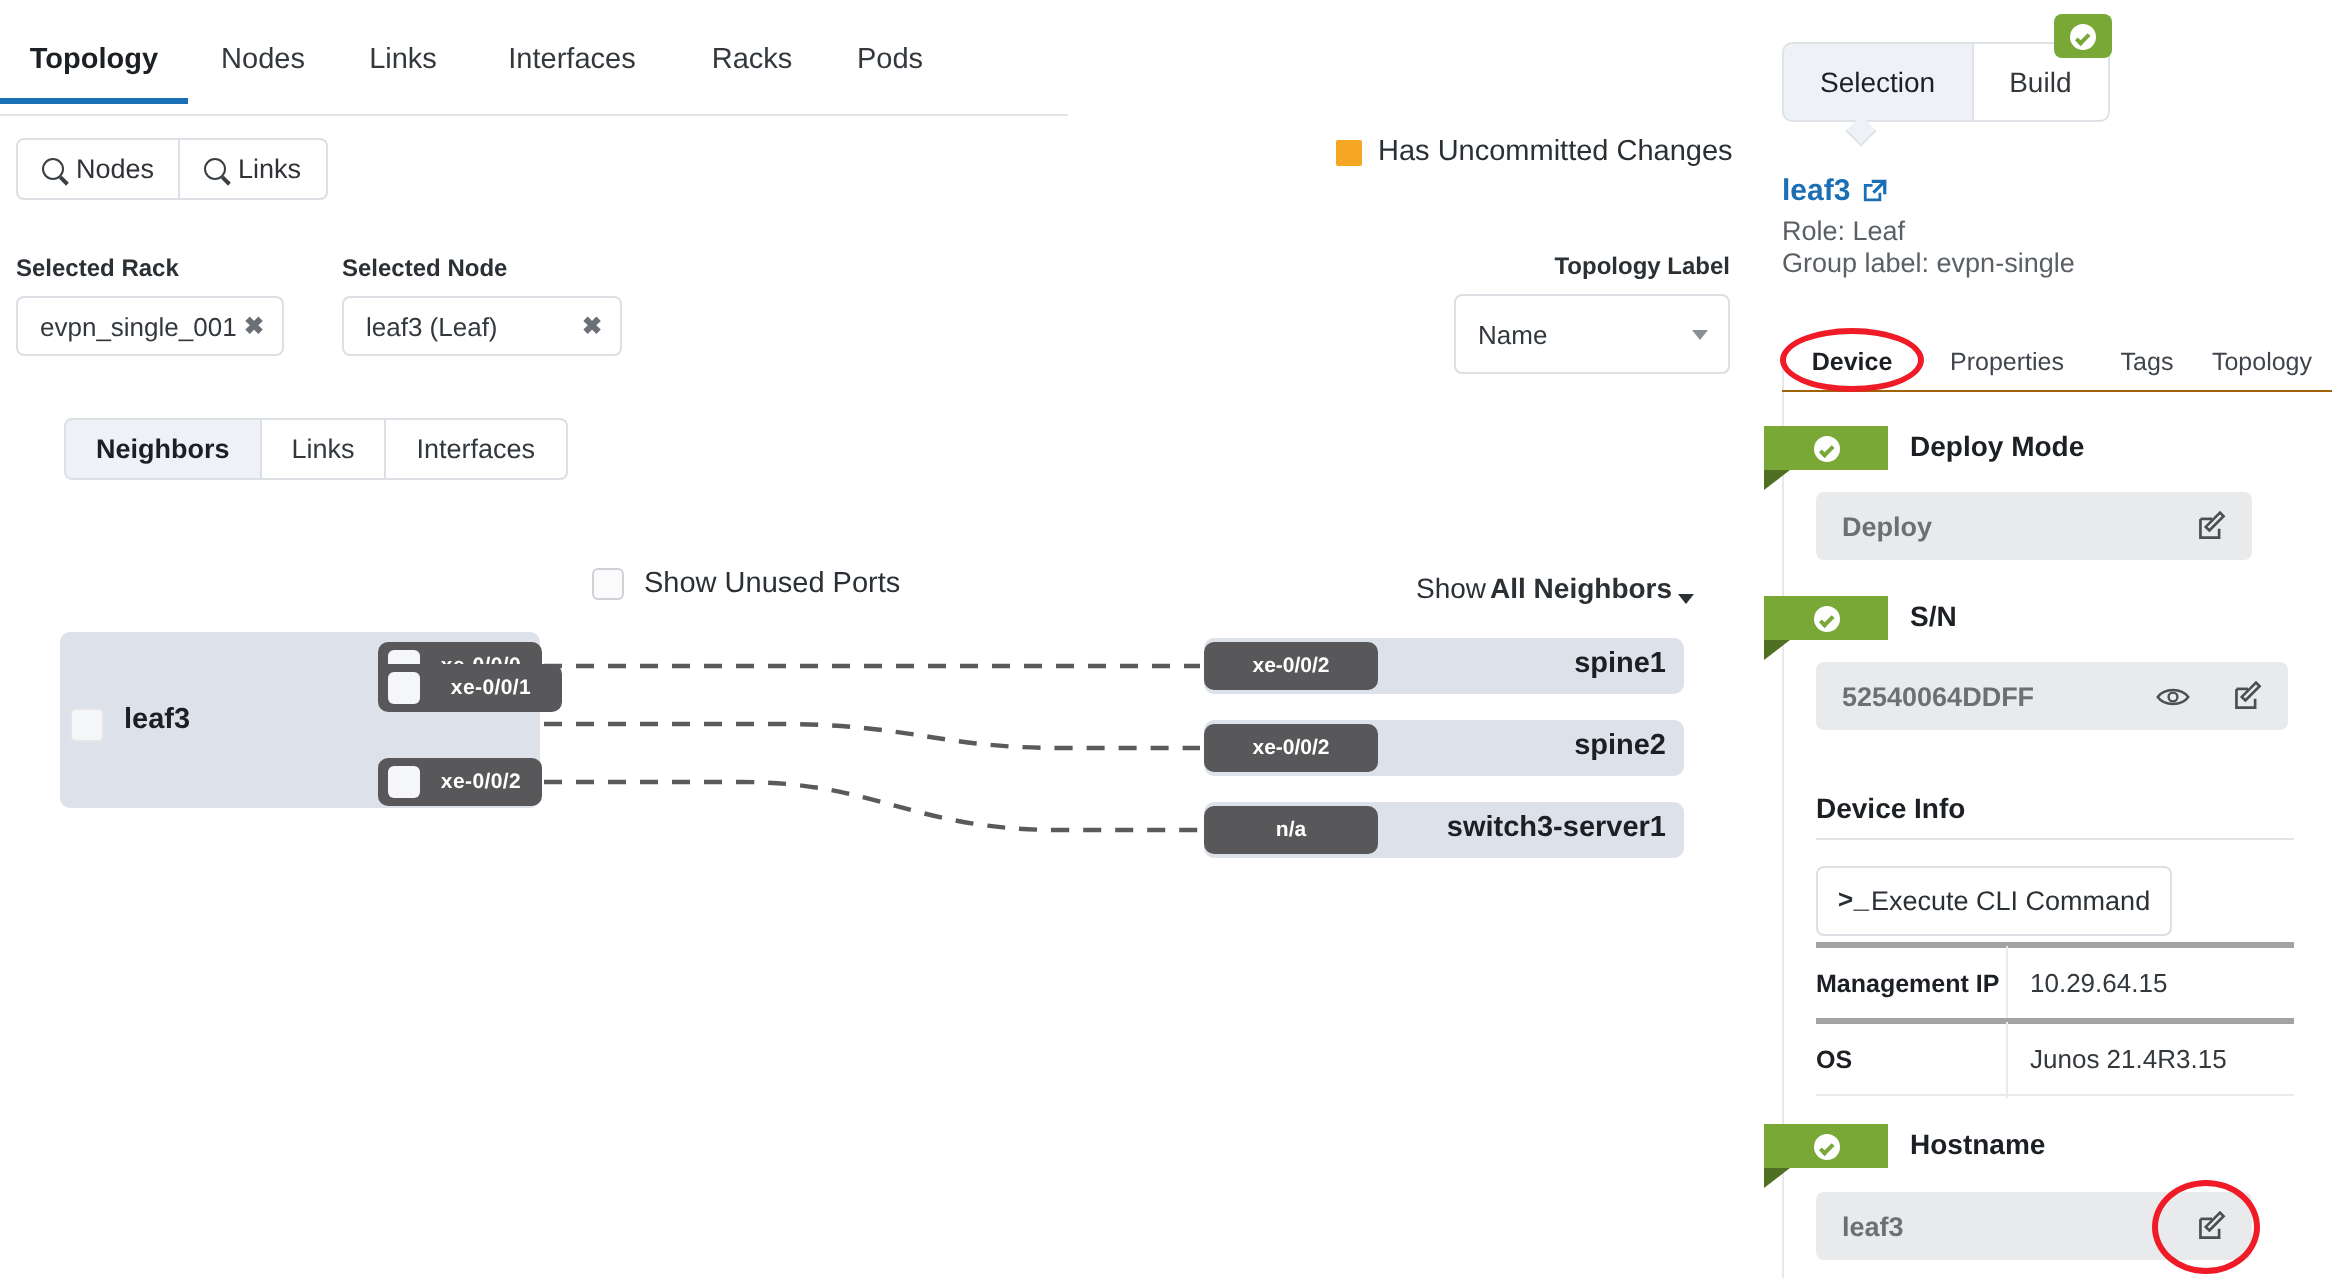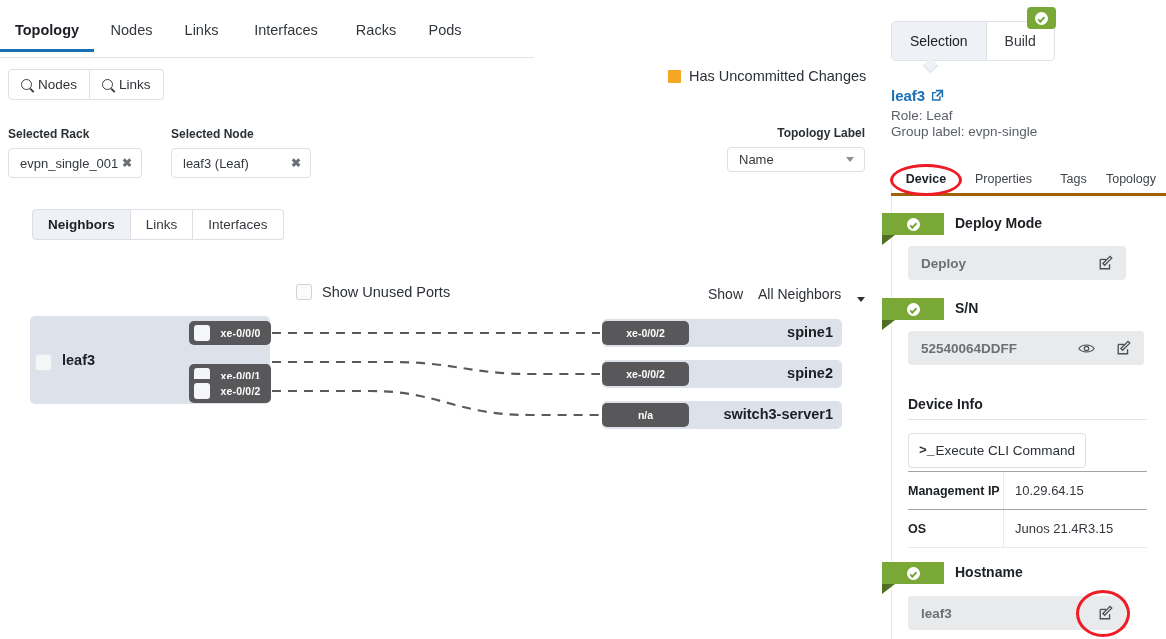--- a/index.html
+++ b/index.html
@@ -40,43 +40,43 @@
                display: flex; align-items: center; justify-content: space-between;
                padding: 0 9px 0 11px; font-size: 13px; color: #33383d; cursor: pointer; }
   .xmark { color: #6b7076; font-size: 12px; font-weight: bold; cursor: pointer; }
 
   .uncommitted { position: absolute; left: 668px; top: 68px; display: flex; align-items: center;
                  gap: 8px; font-size: 14.5px; color: #2b3035; white-space: nowrap; }
   .uncommitted .swatch { width: 13px; height: 13px; background: #f5a623; border-radius: 1px; }
 
   .toplabelwrap { position: absolute; left: 727px; top: 126px; width: 138px; }
   .toplabelwrap .fieldlabel { display: block; text-align: right; margin-bottom: 7px; }
-  .dropdown { height: 25px; border: 1px solid #dcdfe3; border-radius: 4px; background: #fff;
+  .dropdown { height: 40px; border: 1px solid #dcdfe3; border-radius: 4px; background: #fff;
               display: flex; align-items: center; justify-content: space-between;
               padding: 0 10px 0 11px; font-size: 13px; color: #33383d; cursor: pointer; }
   .caret { width: 0; height: 0; border-left: 4px solid transparent; border-right: 4px solid transparent;
            border-top: 5px solid #8b9096; }
 
   
   .segtabs { position: absolute; left: 8px; top: 209px; display: flex; }
   .segtab { height: 31px; border: 1px solid #dcdfe3; background: #fff; display: flex;
             align-items: center; padding: 0 15px; font-size: 13.5px; color: #33383d; cursor: pointer; }
   .segtab + .segtab { border-left: none; }
   .segtab:first-child { border-radius: 4px 0 0 4px; margin-left: 24px; }
   .segtab:last-child { border-radius: 0 4px 4px 0; }
   .segtab.active { background: #eef1f6; font-weight: bold; color: #1c1f23; }
 
   .unusedports { position: absolute; left: 296px; top: 284px; display: flex; align-items: center;
                  gap: 10px; font-size: 14.5px; color: #2b3035; }
   .cbx { width: 16px; height: 16px; border: 1px solid #cfd3d8; border-radius: 3px; background: #fbfbfc;
          cursor: pointer; }
 
   .showneighbors { position: absolute; left: 708px; top: 286px; font-size: 14px; color: #2b3035;
-                   cursor: pointer; display: flex; align-items: flex-end; gap: 15px; }
-  .showneighbors b { font-weight: normal; }
+                   cursor: pointer; display: flex; align-items: flex-end; gap: 2px; }
+  .showneighbors b { font-weight: bold; }
   .caret2 { width: 0; height: 0; border-left: 4px solid transparent; border-right: 4px solid transparent;
             border-top: 5px solid #2b3035; margin-left: 1px; }
 
   
   #topo { position: absolute; left: 0; top: 300px; width: 880px; height: 150px; }
   #topolinks { position: absolute; left: 0; top: 0; width: 880px; height: 150px; }
 
   .leafbox { position: absolute; left: 30px; top: 16px; width: 240px; height: 88px;
              background: #dde1ea; border-radius: 5px; }
   .leafname { position: absolute; left: 62px; top: 52px; font-size: 14.5px; font-weight: bold;
@@ -126,21 +126,21 @@
   .greenbadge .chk::after { border-color: #79a837; }
 
   .nodetitle { position: absolute; left: 891px; top: 87px; font-size: 15px; font-weight: bold;
                color: #1a6fb5; display: flex; align-items: center; gap: 6px; cursor: pointer; }
   .extlink { width: 13px; height: 13px; position: relative; display: inline-block; }
   .extlink svg { display: block; }
   .noderole { position: absolute; left: 891px; top: 108px; font-size: 13.5px; color: #5b6066; }
   .nodegroup { position: absolute; left: 891px; top: 124px; font-size: 13.5px; color: #5b6066; }
 
   .subtabs { position: absolute; left: 891px; top: 170px; width: 275px; display: flex;
-             align-items: flex-end; border-bottom: 3px solid #a16207; height: 26px; }
+             align-items: flex-end; border-bottom: 1px solid #a16207; height: 26px; }
   .subtab { font-size: 12.5px; color: #40454b; padding: 0 0 7px 0; cursor: pointer; }
   .subtab.active { font-weight: bold; color: #1c1f23; }
 
   .ellipse { position: absolute; border: 3px solid #ef1b26; border-radius: 50%;
              pointer-events: none; }
 
   
   .flag { position: absolute; left: 882px; width: 62px; height: 22px; background: #79a837;
           display: flex; align-items: center; justify-content: center; }
   .flagfold { position: absolute; left: 882px; width: 13px; height: 10px; background: #4f7022;
@@ -158,21 +158,21 @@
                   color: #1c1f23; }
   .devinforule { position: absolute; left: 908px; top: 419px; width: 239px; height: 1px;
                  background: #e2e4e8; }
   .clibtn { position: absolute; left: 908px; top: 433px; width: 178px; height: 35px;
             border: 1px solid #dcdfe3; border-radius: 4px; background: #fff; display: flex;
             align-items: center; justify-content: center; font-size: 13.5px; color: #2b3035;
             cursor: pointer; gap: 1px; }
   .clibtn .prompt { font-weight: bold; font-family: "Liberation Mono", monospace; font-size: 13px; }
 
   .inforow { position: absolute; left: 908px; width: 239px; height: 38px; display: flex;
-             align-items: center; border-top: 1px solid #a3a3a3; }
+             align-items: center; border-top: 3px solid #a3a3a3; }
   .inforow .k { width: 95px; font-size: 12.5px; font-weight: bold; color: #1c1f23; }
   .inforow .sep { width: 1px; height: 38px; background: #e8eaec; }
   .inforow .v { padding-left: 11px; font-size: 13px; color: #33383d; }
 </style>
 </head>
 <body>
 
 <div id="root">
 
   <div id="main">
@@ -258,21 +258,21 @@
       </svg>
 
       <div class="leafbox"></div>
       <div class="leafcbx"></div>
       <div class="leafname">leaf3</div>
 
       <div class="port" style="left:189px; top:21px; width:82px;">
         <span class="pcbx"></span>
         <span class="plabel">xe-0/0/0</span>
       </div>
-      <div class="port" style="left:189px; top:64px; width:82px;">
+      <div class="port" style="left:189px; top:32px; width:92px;">
         <span class="pcbx"></span>
         <span class="plabel">xe-0/0/1</span>
       </div>
       <div class="port" style="left:189px; top:79px; width:82px;">
         <span class="pcbx"></span>
         <span class="plabel">xe-0/0/2</span>
       </div>
 
       <div class="nbox" style="top:19px">
         <div class="nport">

